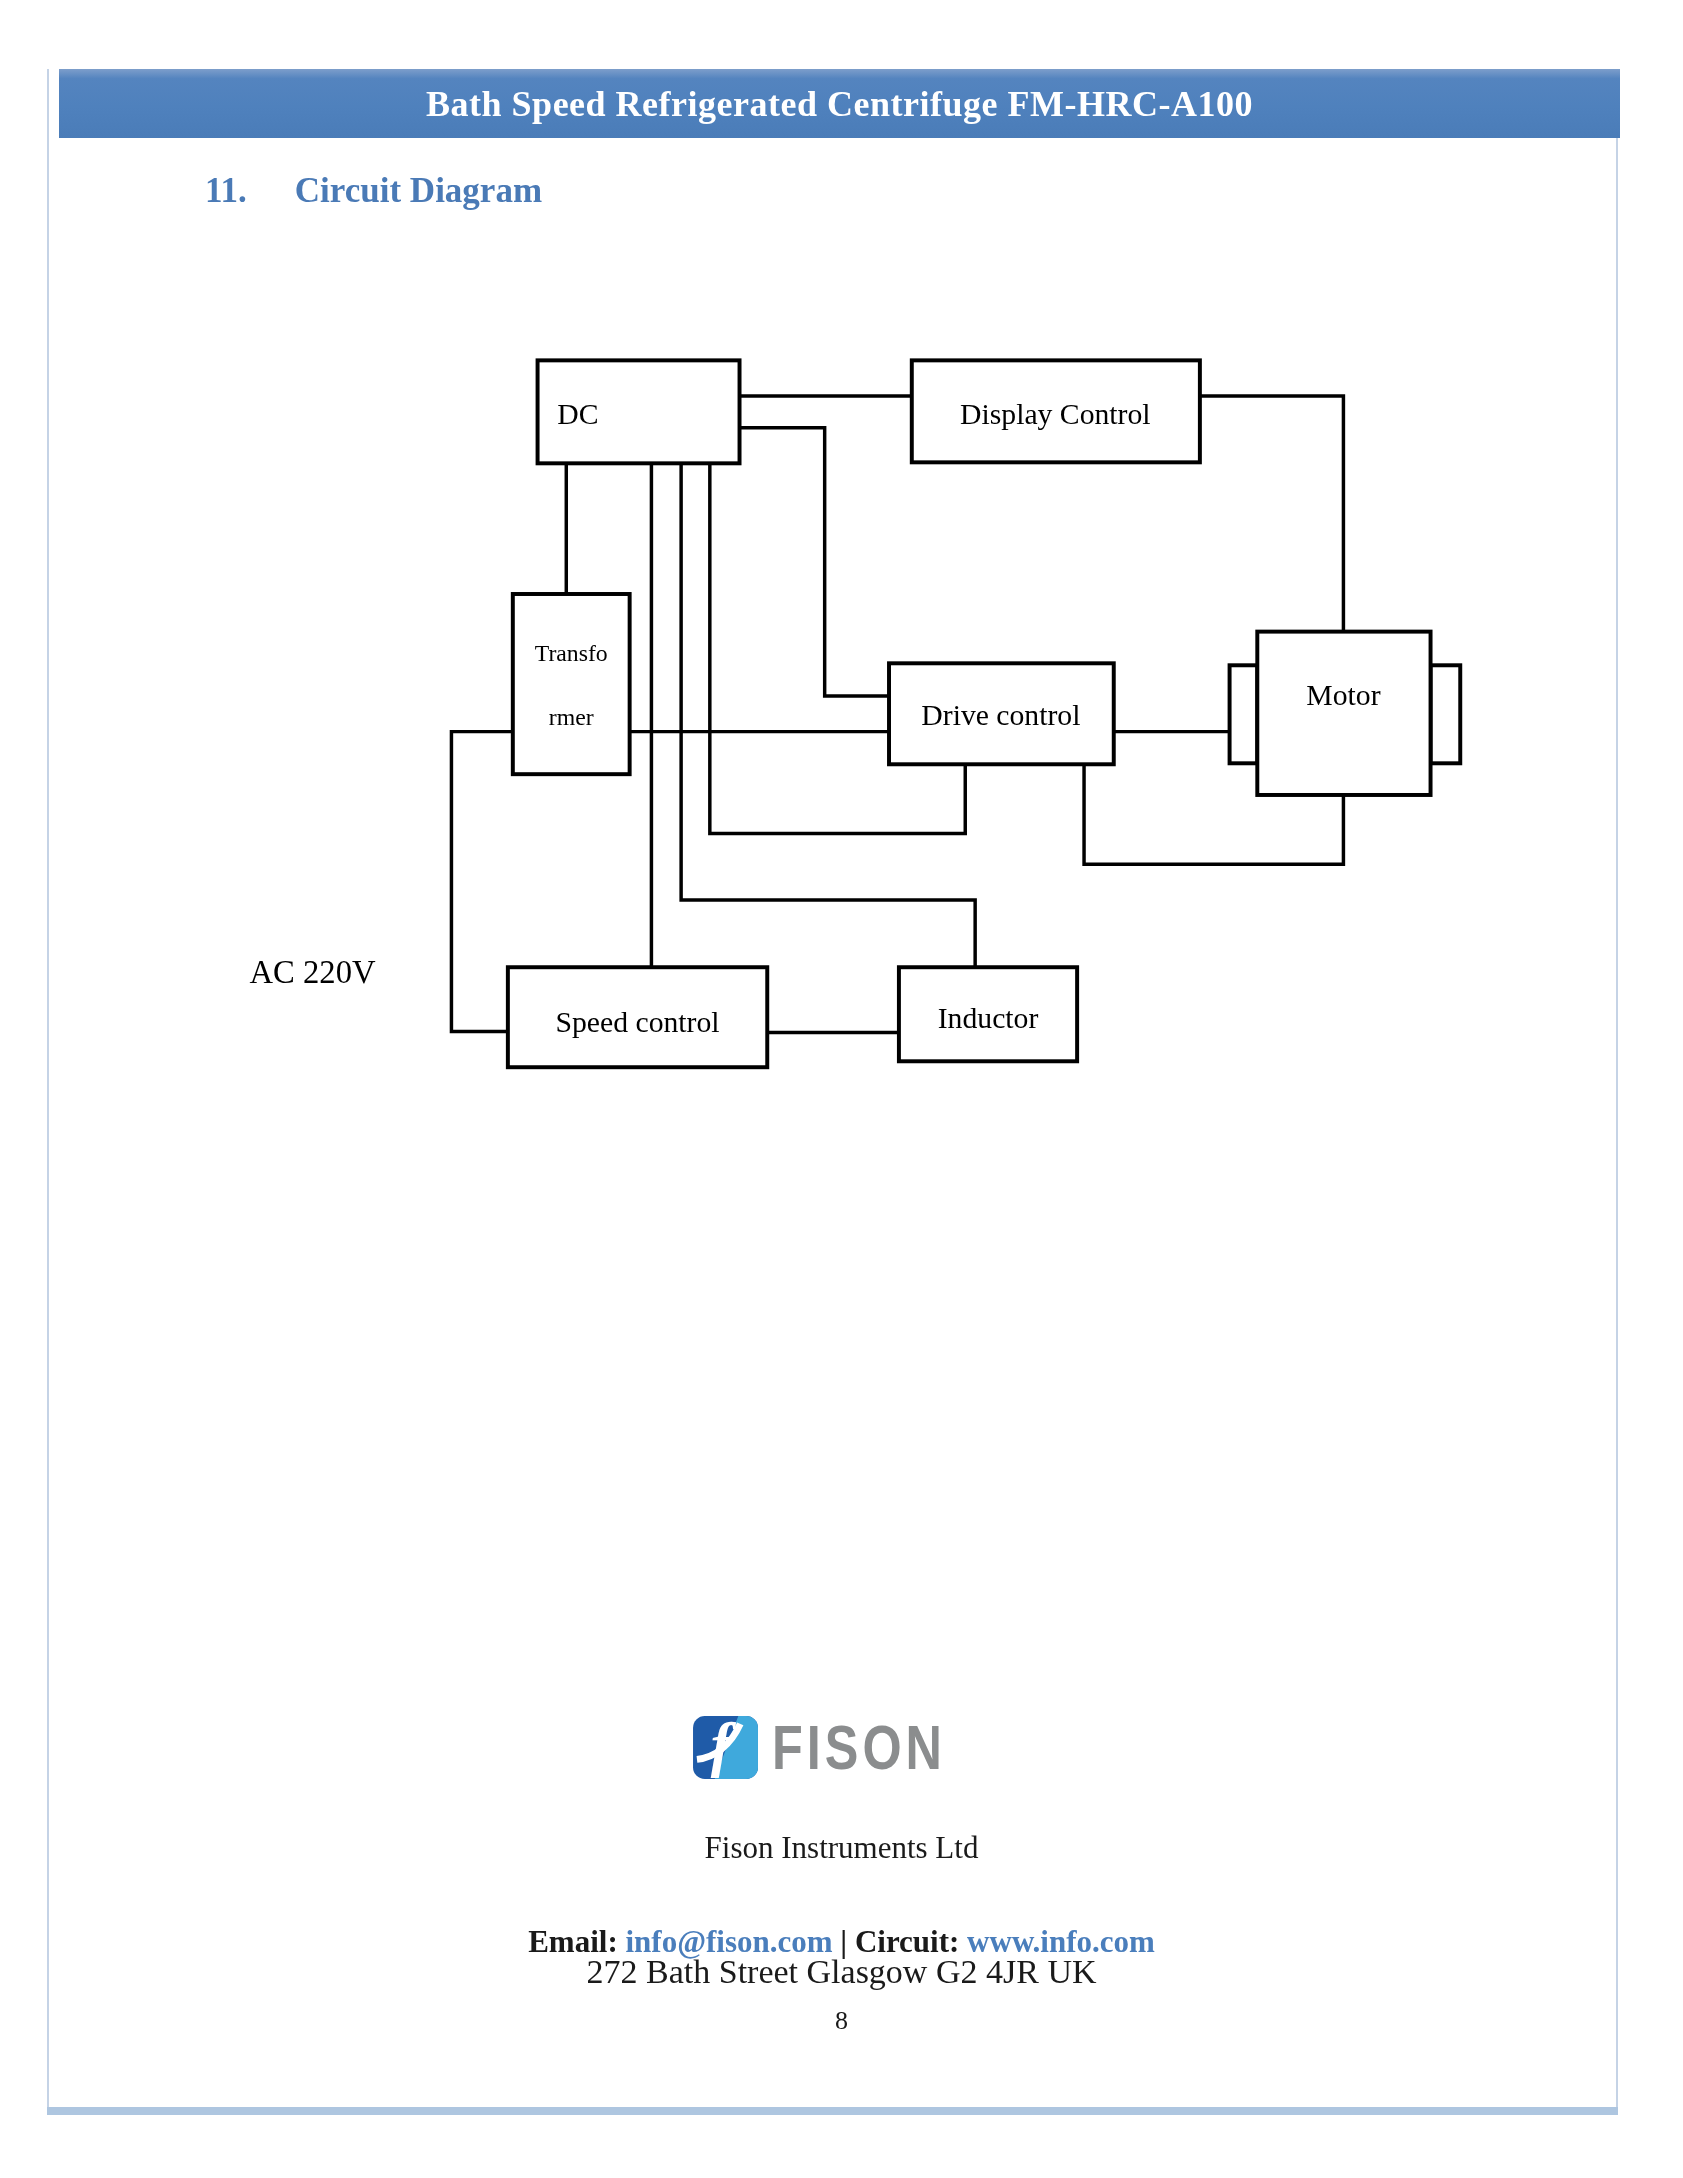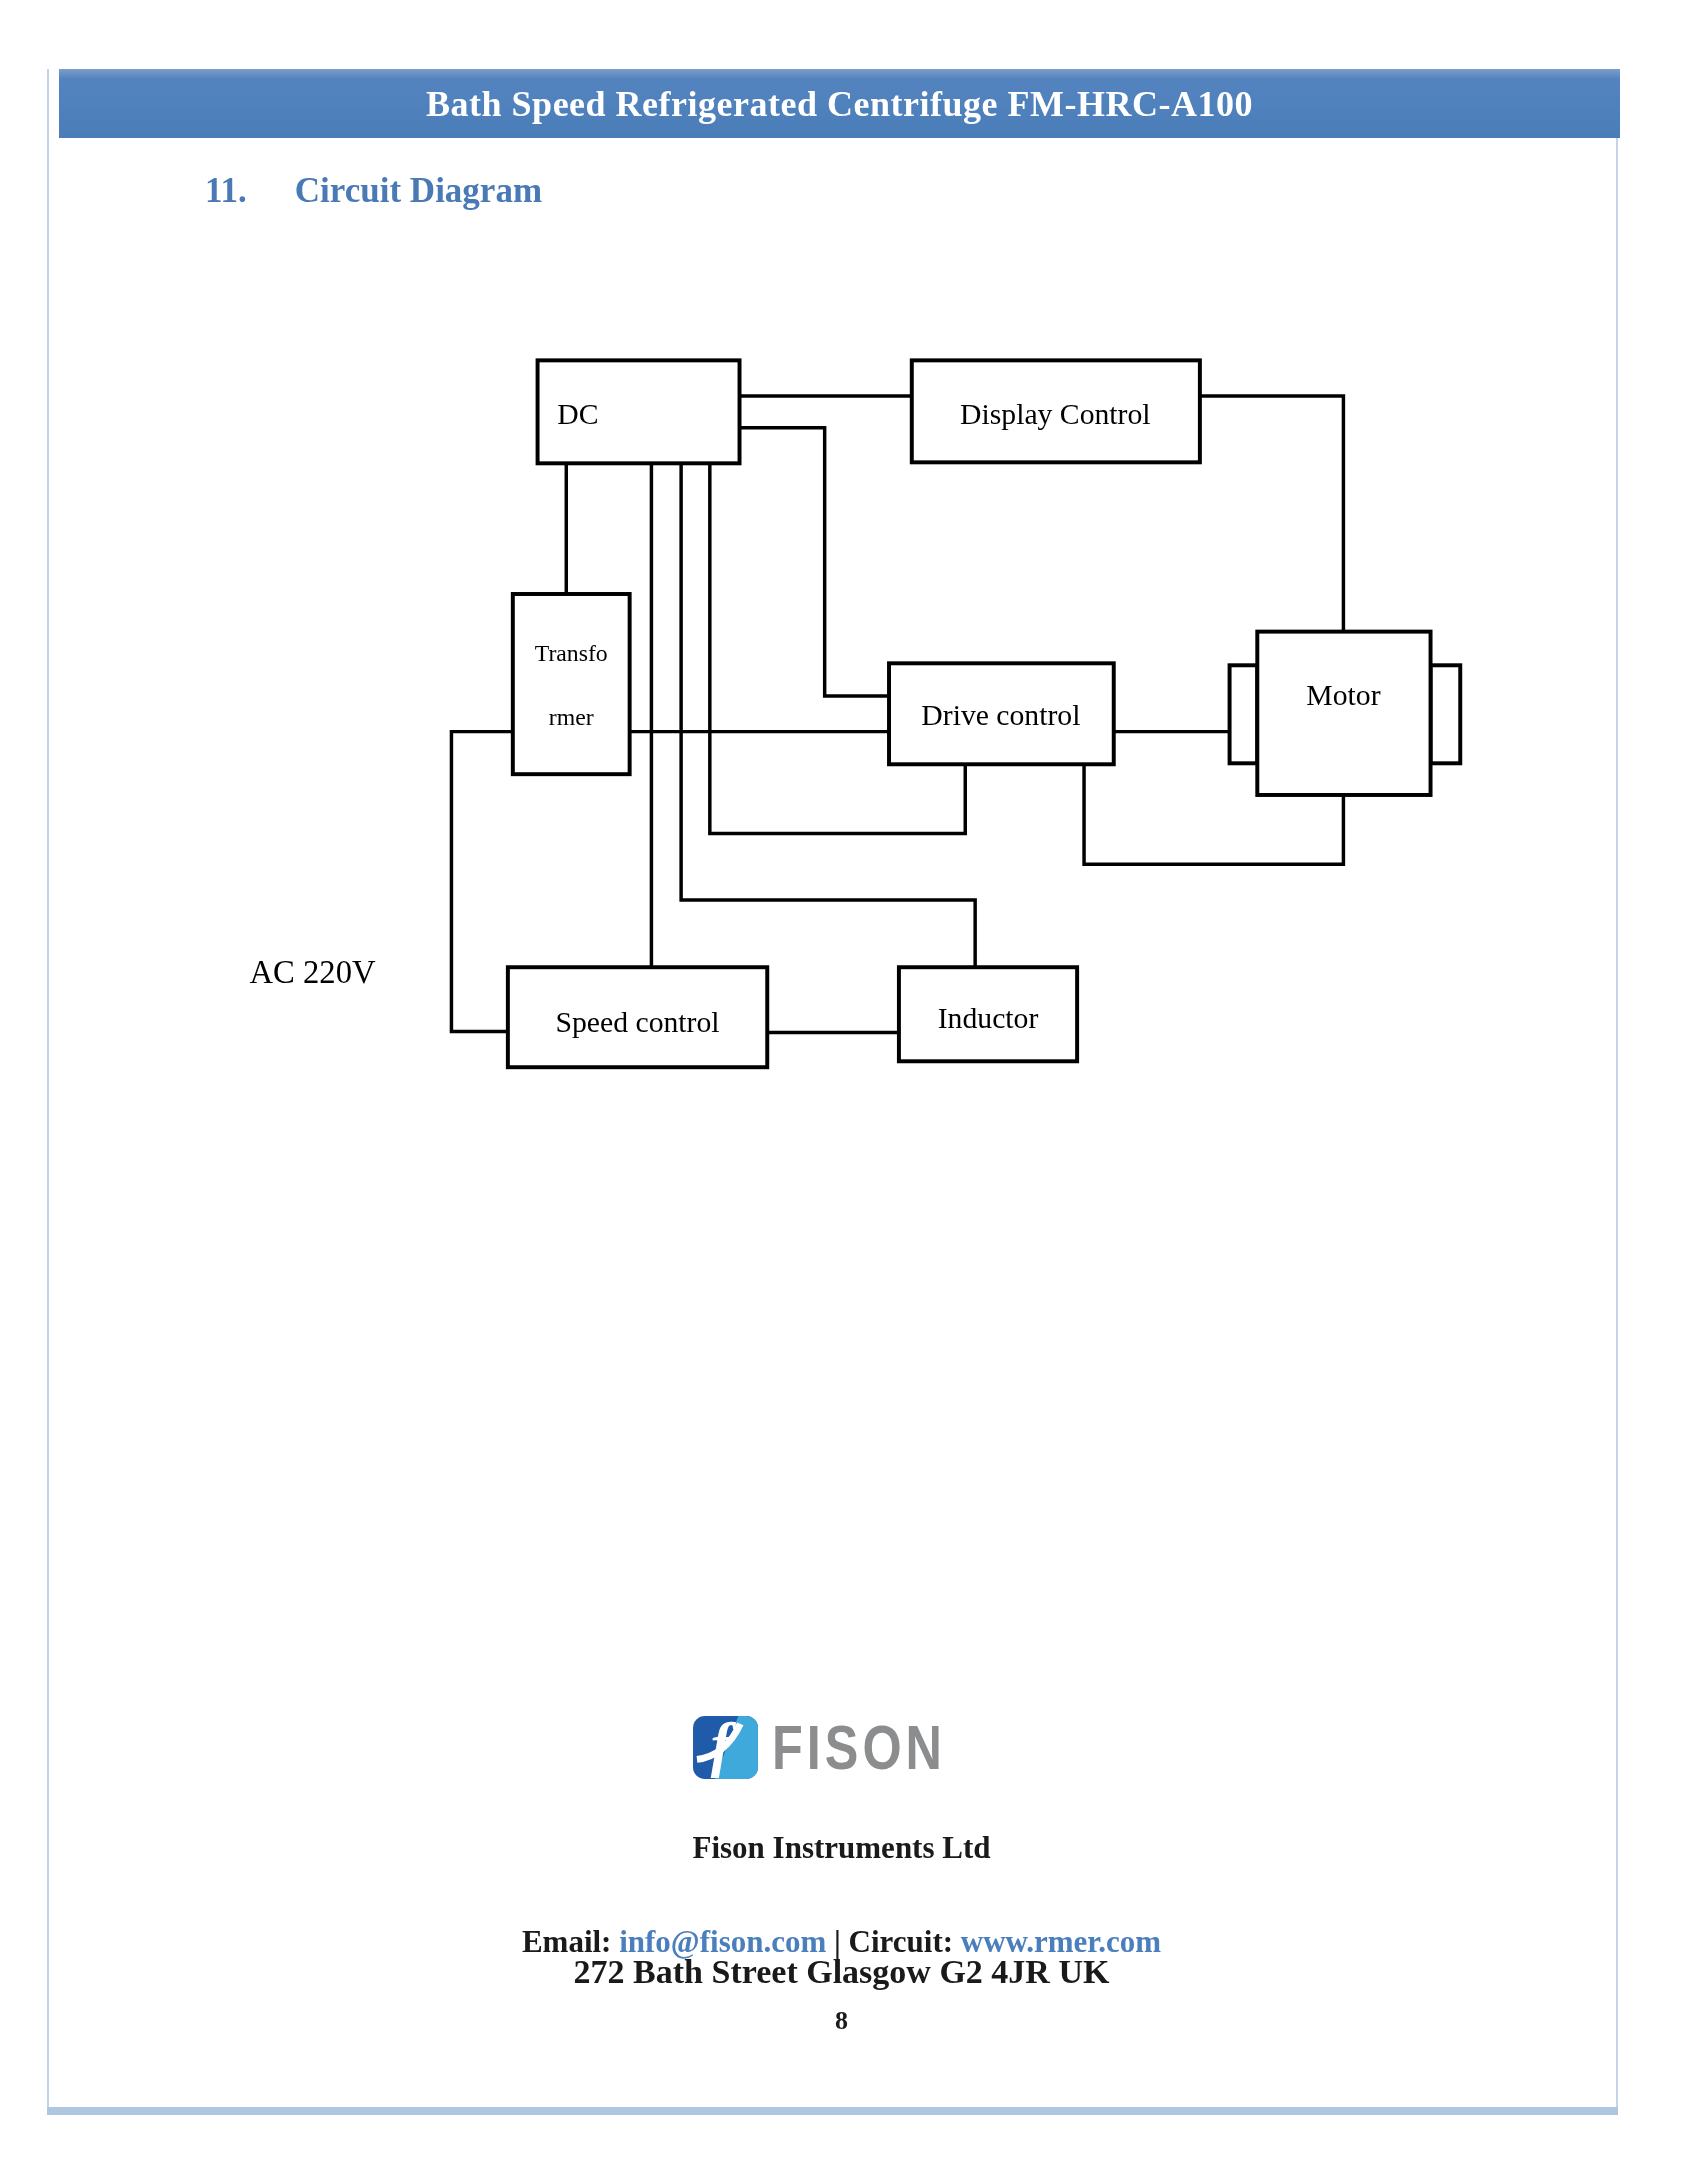--- a/index.html
+++ b/index.html
@@ -24,21 +24,21 @@
   .edge{fill:none;stroke:#000000;stroke-width:3.5px;}
   .node-label{font-family:"Liberation Serif","DejaVu Serif",serif;font-size:30px;fill:#000000;}
   .node-label.small{font-size:24px;}
   .ac-label{font-family:"Liberation Serif","DejaVu Serif",serif;font-size:33px;fill:#000000;}
   
   .logo-row{position:absolute;left:0;top:1716px;width:1683px;display:flex;
             align-items:center;justify-content:center;gap:14px;}
   .logo-wordmark{font-family:"Liberation Sans","DejaVu Sans",sans-serif;font-weight:bold;
                  font-size:63px;color:#8b8d8e;letter-spacing:5px;
                  transform:scaleX(0.80);transform-origin:left center;line-height:63px;}
-  .footer-line{position:absolute;left:0;width:1683px;text-align:center;color:#1a1a1a;font-weight:bold;}
+  .footer-line{position:absolute;left:0;width:1683px;text-align:center;color:#1a1a1a;}
   .footer-company{top:1830px;font-size:31px;}
   .footer-address{top:1937px;font-size:34px;margin-top:16px;}
   .footer-contact{top:1924px;font-size:31px;font-weight:bold;}
   .footer-contact .link{color:#4a7ebc;text-decoration:none;font-weight:bold;}
   .footer-page{top:2006px;font-size:26px;}
 </style>
 </head>
 <body>
 
 <div class="page">
@@ -114,18 +114,18 @@
     <div class="logo-wordmark">FISON</div>
   </div>
 
   <div class="footer-line footer-company">Fison Instruments Ltd</div>
   <div class="footer-line footer-address">272 Bath Street Glasgow G2 4JR UK</div>
   <div class="footer-line footer-contact">
     <span>Email:</span>
     <a href="#" class="link">info@fison.com</a>
     <span>|</span>
     <span>Circuit:</span>
-    <a href="#" class="link">www.rmer.com</a>
+    <a href="#" class="link">www.info.com</a>
   </div>
   <div class="footer-line footer-page">8</div>
 
 </div>
 
 
 </body></html>

